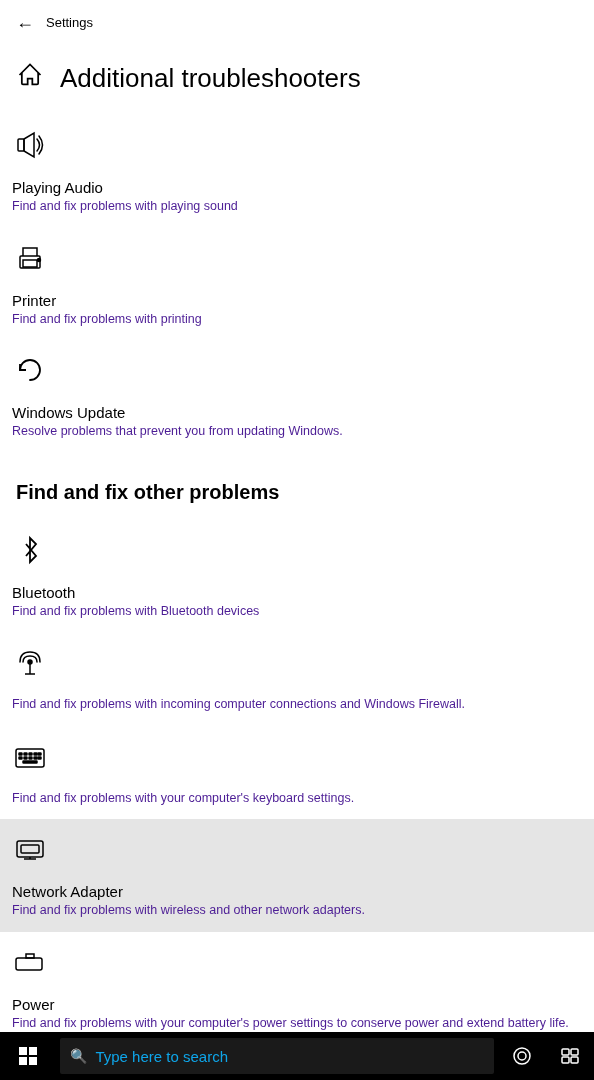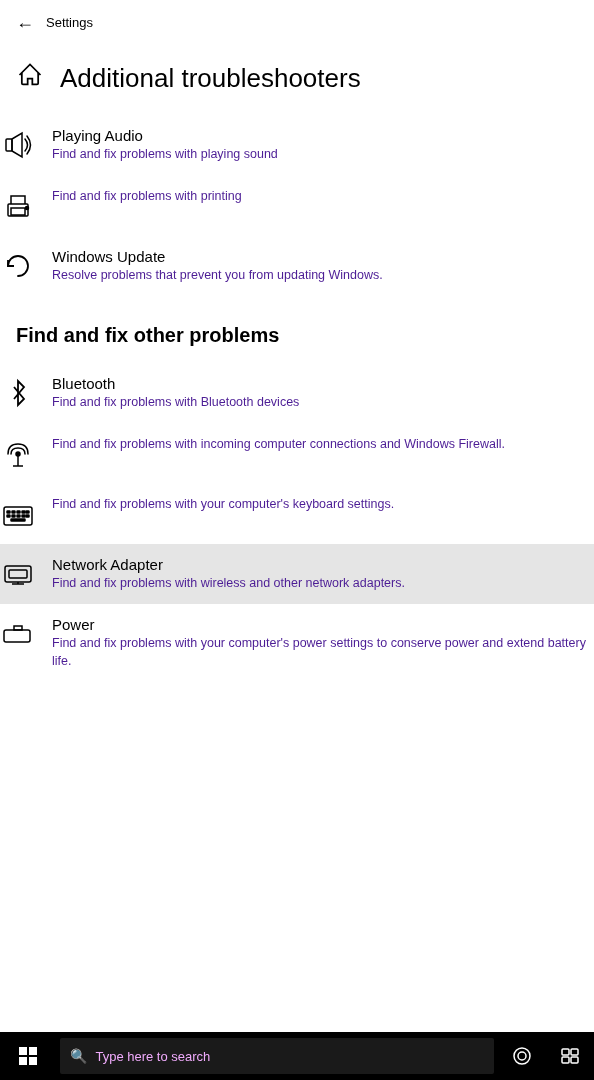--- a/index.html
+++ b/index.html
@@ -46,24 +46,25 @@
     .page-title {
       font-size: 26px;
       font-weight: 300;
       color: #000;
     }
 
     
     .item-row {
       display: flex;
       align-items: flex-start;
-      padding: 12px 0;
+      padding: 12px 12px;
       gap: 16px;
       background: #ffffff;
       cursor: pointer;
+      flex-direction: column;
     }
     .item-row.highlighted {
       background: #e5e5e5;
     }
     .item-icon {
       width: 36px;
       height: 36px;
       flex-shrink: 0;
       display: flex;
       align-items: center;
@@ -125,22 +126,22 @@
       margin: 0 4px;
       border-radius: 2px;
       padding: 0 10px;
       gap: 8px;
     }
     .taskbar-search-icon {
       color: #999;
       font-size: 14px;
     }
     .taskbar-search-text {
-      color: #f0abfc;
-      font-size: 13px;
+      color: #0ea5e9;
+      font-size: 15px;
     }
     .taskbar-right {
       display: flex;
       align-items: center;
       gap: 0;
     }
     .taskbar-btn {
       width: 48px;
       height: 48px;
       display: flex;
@@ -192,20 +193,21 @@
       <div class="item-row">
         <div class="item-icon">
           <svg xmlns="http://www.w3.org/2000/svg" width="32" height="32" viewBox="0 0 32 32" fill="none" stroke="#000" stroke-width="1.5">
         <rect x="6" y="14" width="20" height="12" rx="1"></rect>
         <rect x="9" y="18" width="14" height="7" fill="none"></rect>
         <path d="M9 14V6h14v8"></path>
         <circle cx="25" cy="18" r="1.5" fill="#000"></circle>
       </svg>
         </div>
         <div class="item-text">
+          <div class="item-title">Printer</div>
           <div class="item-desc">Find and fix problems with printing</div>
         </div>
       </div>
       <div class="item-row">
         <div class="item-icon">
           <svg xmlns="http://www.w3.org/2000/svg" width="32" height="32" viewBox="0 0 32 32" fill="none" stroke="#000" stroke-width="1.8">
         <path d="M6 16 A10 10 0 1 1 16 26" stroke-linecap="round"></path>
         <polyline points="6,10 6,16 12,16"></polyline>
       </svg>
         </div>

